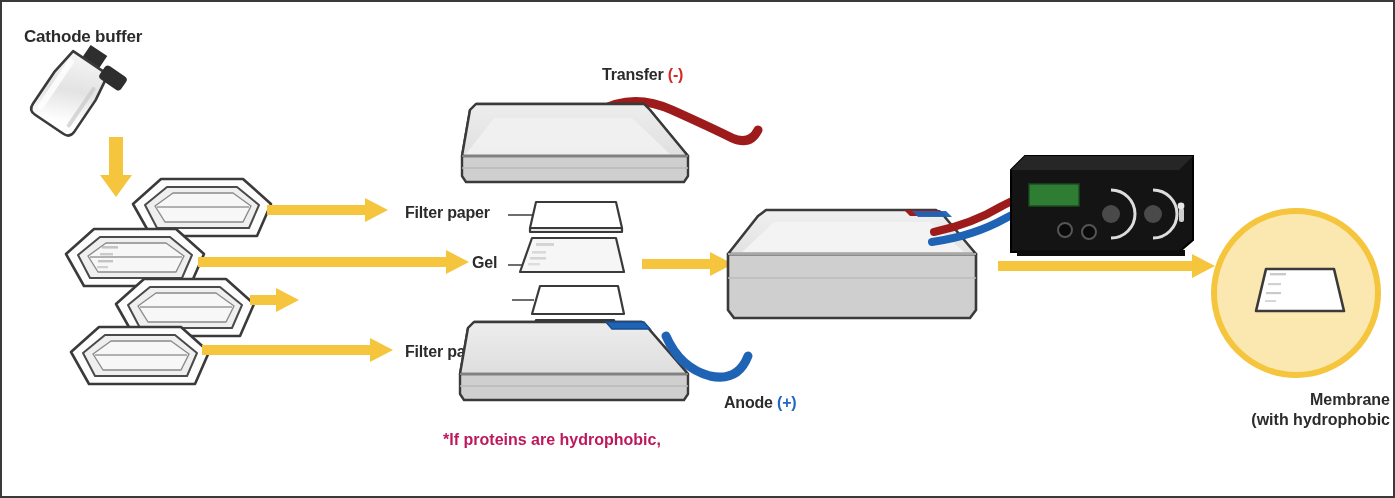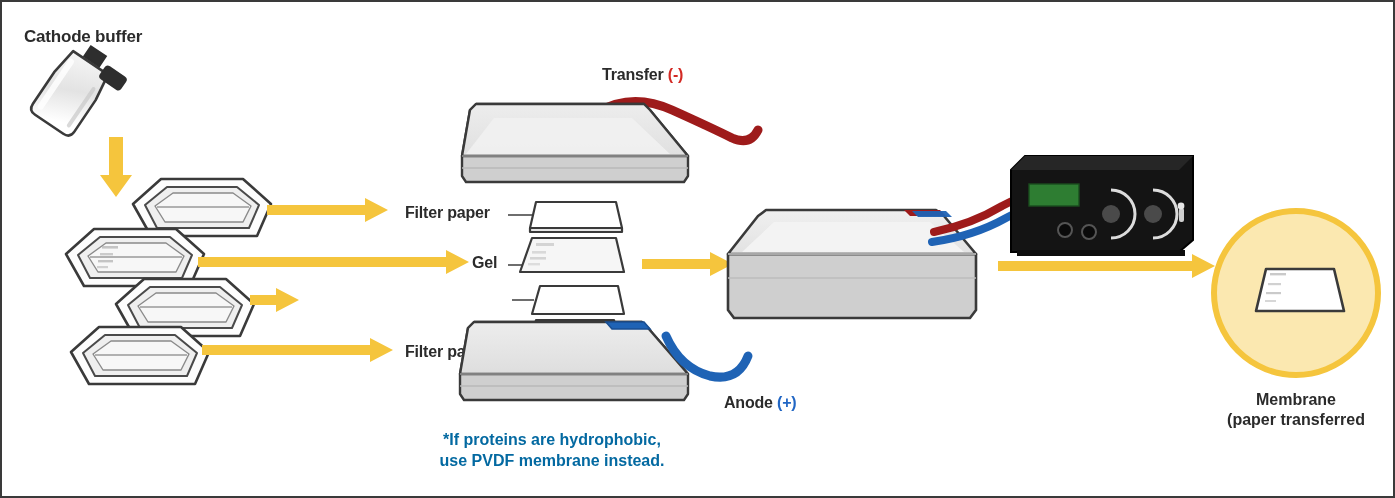--- a/index.html
+++ b/index.html
@@ -16,21 +16,21 @@
   .lbl{
     color:#2b2b2b;
     font-weight:700;
     font-size:16px;
     letter-spacing:-0.2px;
     white-space:nowrap;
     line-height:1.15;
   }
   .lbl-title{font-size:17px;}
   .note{
-    color:#0369a1;
+    color:#be185d;
     font-weight:700;
     font-size:16px;
     line-height:1.3;
     text-align:center;
     white-space:nowrap;
   }
   .sup-minus{color:#d32a24;font-weight:700;}
   .sup-plus{color:#2166c4;font-weight:700;}
   .ast{color:#e8413c;font-weight:700;font-size:15px;}
   .leader{background:#6e6e6e;height:2px;position:absolute;}
@@ -190,21 +190,20 @@
     <path d="M4 4 Q18 36 48 44 Q76 50 86 24" fill="none" stroke="#1f63b5" stroke-width="9" stroke-linecap="round"></path>
   </svg>
 
   <div class="abs lbl" style="left:722px;top:384px;margin-top:8px;">
     <span>Anode</span>
     <span class="sup-plus">(+)</span>
   </div>
 
   <div class="abs note" style="left:400px;top:428px;width:300px;">
     <div>*If proteins are hydrophobic,</div>
-    <div>use PVDF membrane instead.</div>
   </div>
 
   <svg class="abs" style="left:640px;top:250px;" width="92" height="24" viewBox="0 0 92 24">
     <path d="M0 7 L68 7 L68 0 L91 12 L68 24 L68 17 L0 17 Z" fill="#F5C53D"></path>
   </svg>
 
   <svg class="abs" style="left:712px;top:196px;" width="280" height="130" viewBox="0 0 280 130">
     <defs>
       <linearGradient id="tankTop" x1="0" y1="0" x2="0" y2="1">
         <stop offset="0" stop-color="#f0f0f0"></stop>
@@ -248,18 +247,18 @@
     <circle cx="86" cy="86" r="82" fill="#fbe8b0" stroke="#f5c53d" stroke-width="6"></circle>
     <path d="M56 62 L124 62 L134 104 L46 104 Z" fill="#ffffff" stroke="#3a3a3a" stroke-width="2.6" stroke-linejoin="round"></path>
     <g opacity="0.6">
       <rect x="60" y="66" width="16" height="2.4" fill="#a8a8a8"></rect>
       <rect x="58" y="76" width="13" height="2.2" fill="#b4b4b4"></rect>
       <rect x="56" y="85" width="15" height="2.2" fill="#a8a8a8"></rect>
       <rect x="55" y="93" width="11" height="2" fill="#bdbdbd"></rect>
     </g>
   </svg>
 
-  <div class="abs cap" style="left:1200px;top:388px;width:188px;">
+  <div class="abs cap" style="left:1200px;top:388px;width:188px;text-align:right;">
     <div>Membrane</div>
-    <div>(paper transferred</div>
+    <div>(with hydrophobic</div>
   </div>
 
 </div>
 
 </body></html>

